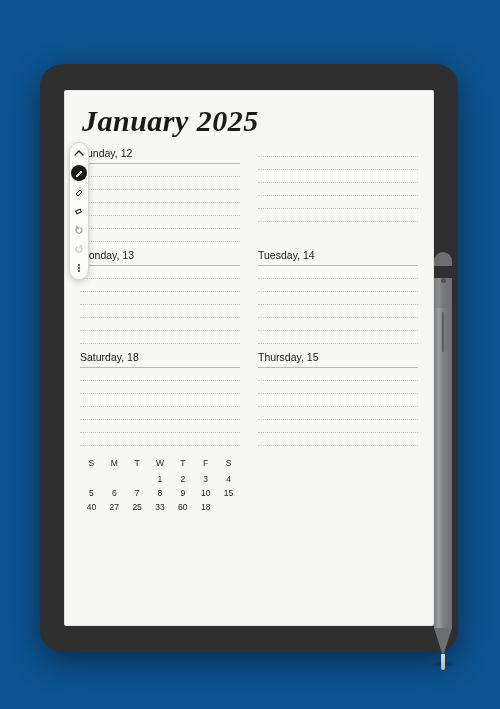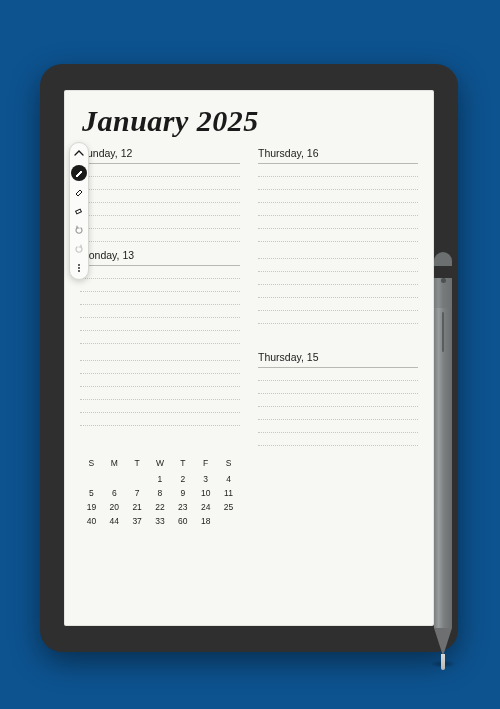--- a/index.html
+++ b/index.html
@@ -214,21 +214,20 @@
             <span></span>
             <span></span>
             <span></span>
             <span></span>
             <span></span>
             <span></span>
           </div>
       </div>
 
       <div class="day">
-        <div class="day-label">Thursday, 16</div>
         <div class="lines">
             <span></span>
             <span></span>
             <span></span>
             <span></span>
             <span></span>
             <span></span>
           </div>
       </div>
 
@@ -239,31 +238,33 @@
             <span></span>
             <span></span>
             <span></span>
             <span></span>
             <span></span>
           </div>
       </div>
 
 
       <div class="day">
-        <div class="lines">
-            <span></span>
-            <span></span>
-            <span></span>
-            <span></span>
-            <span></span>
-            <span></span>
-          </div>
-      </div>
-
-      <div class="day">
+        <div class="day-label">Tuesday, 14</div>
+        <div class="lines">
+            <span></span>
+            <span></span>
+            <span></span>
+            <span></span>
+            <span></span>
+            <span></span>
+          </div>
+      </div>
+
+      <div class="day">
+        <div class="day-label">Saturday, 18</div>
         <div class="lines">
             <span></span>
             <span></span>
             <span></span>
             <span></span>
             <span></span>
             <span></span>
           </div>
       </div>
 
@@ -302,35 +303,26 @@
                 <td>3</td>
                 <td>4</td>
               </tr>
               <tr>
                 <td>5</td>
                 <td>6</td>
                 <td>7</td>
                 <td>8</td>
                 <td>9</td>
                 <td>10</td>
-                <td>11</td>
-              </tr>
-              <tr>
-                <td>19</td>
-                <td>20</td>
-                <td>21</td>
-                <td>22</td>
-                <td>23</td>
-                <td>24</td>
-                <td>25</td>
+                <td>15</td>
               </tr>
               <tr>
                 <td>40</td>
-                <td>44</td>
-                <td>37</td>
+                <td>27</td>
+                <td>25</td>
                 <td>33</td>
                 <td>60</td>
                 <td>18</td>
                 <td></td>
               </tr>
             </tbody>
         </table>
       </div>
 
     </div>

